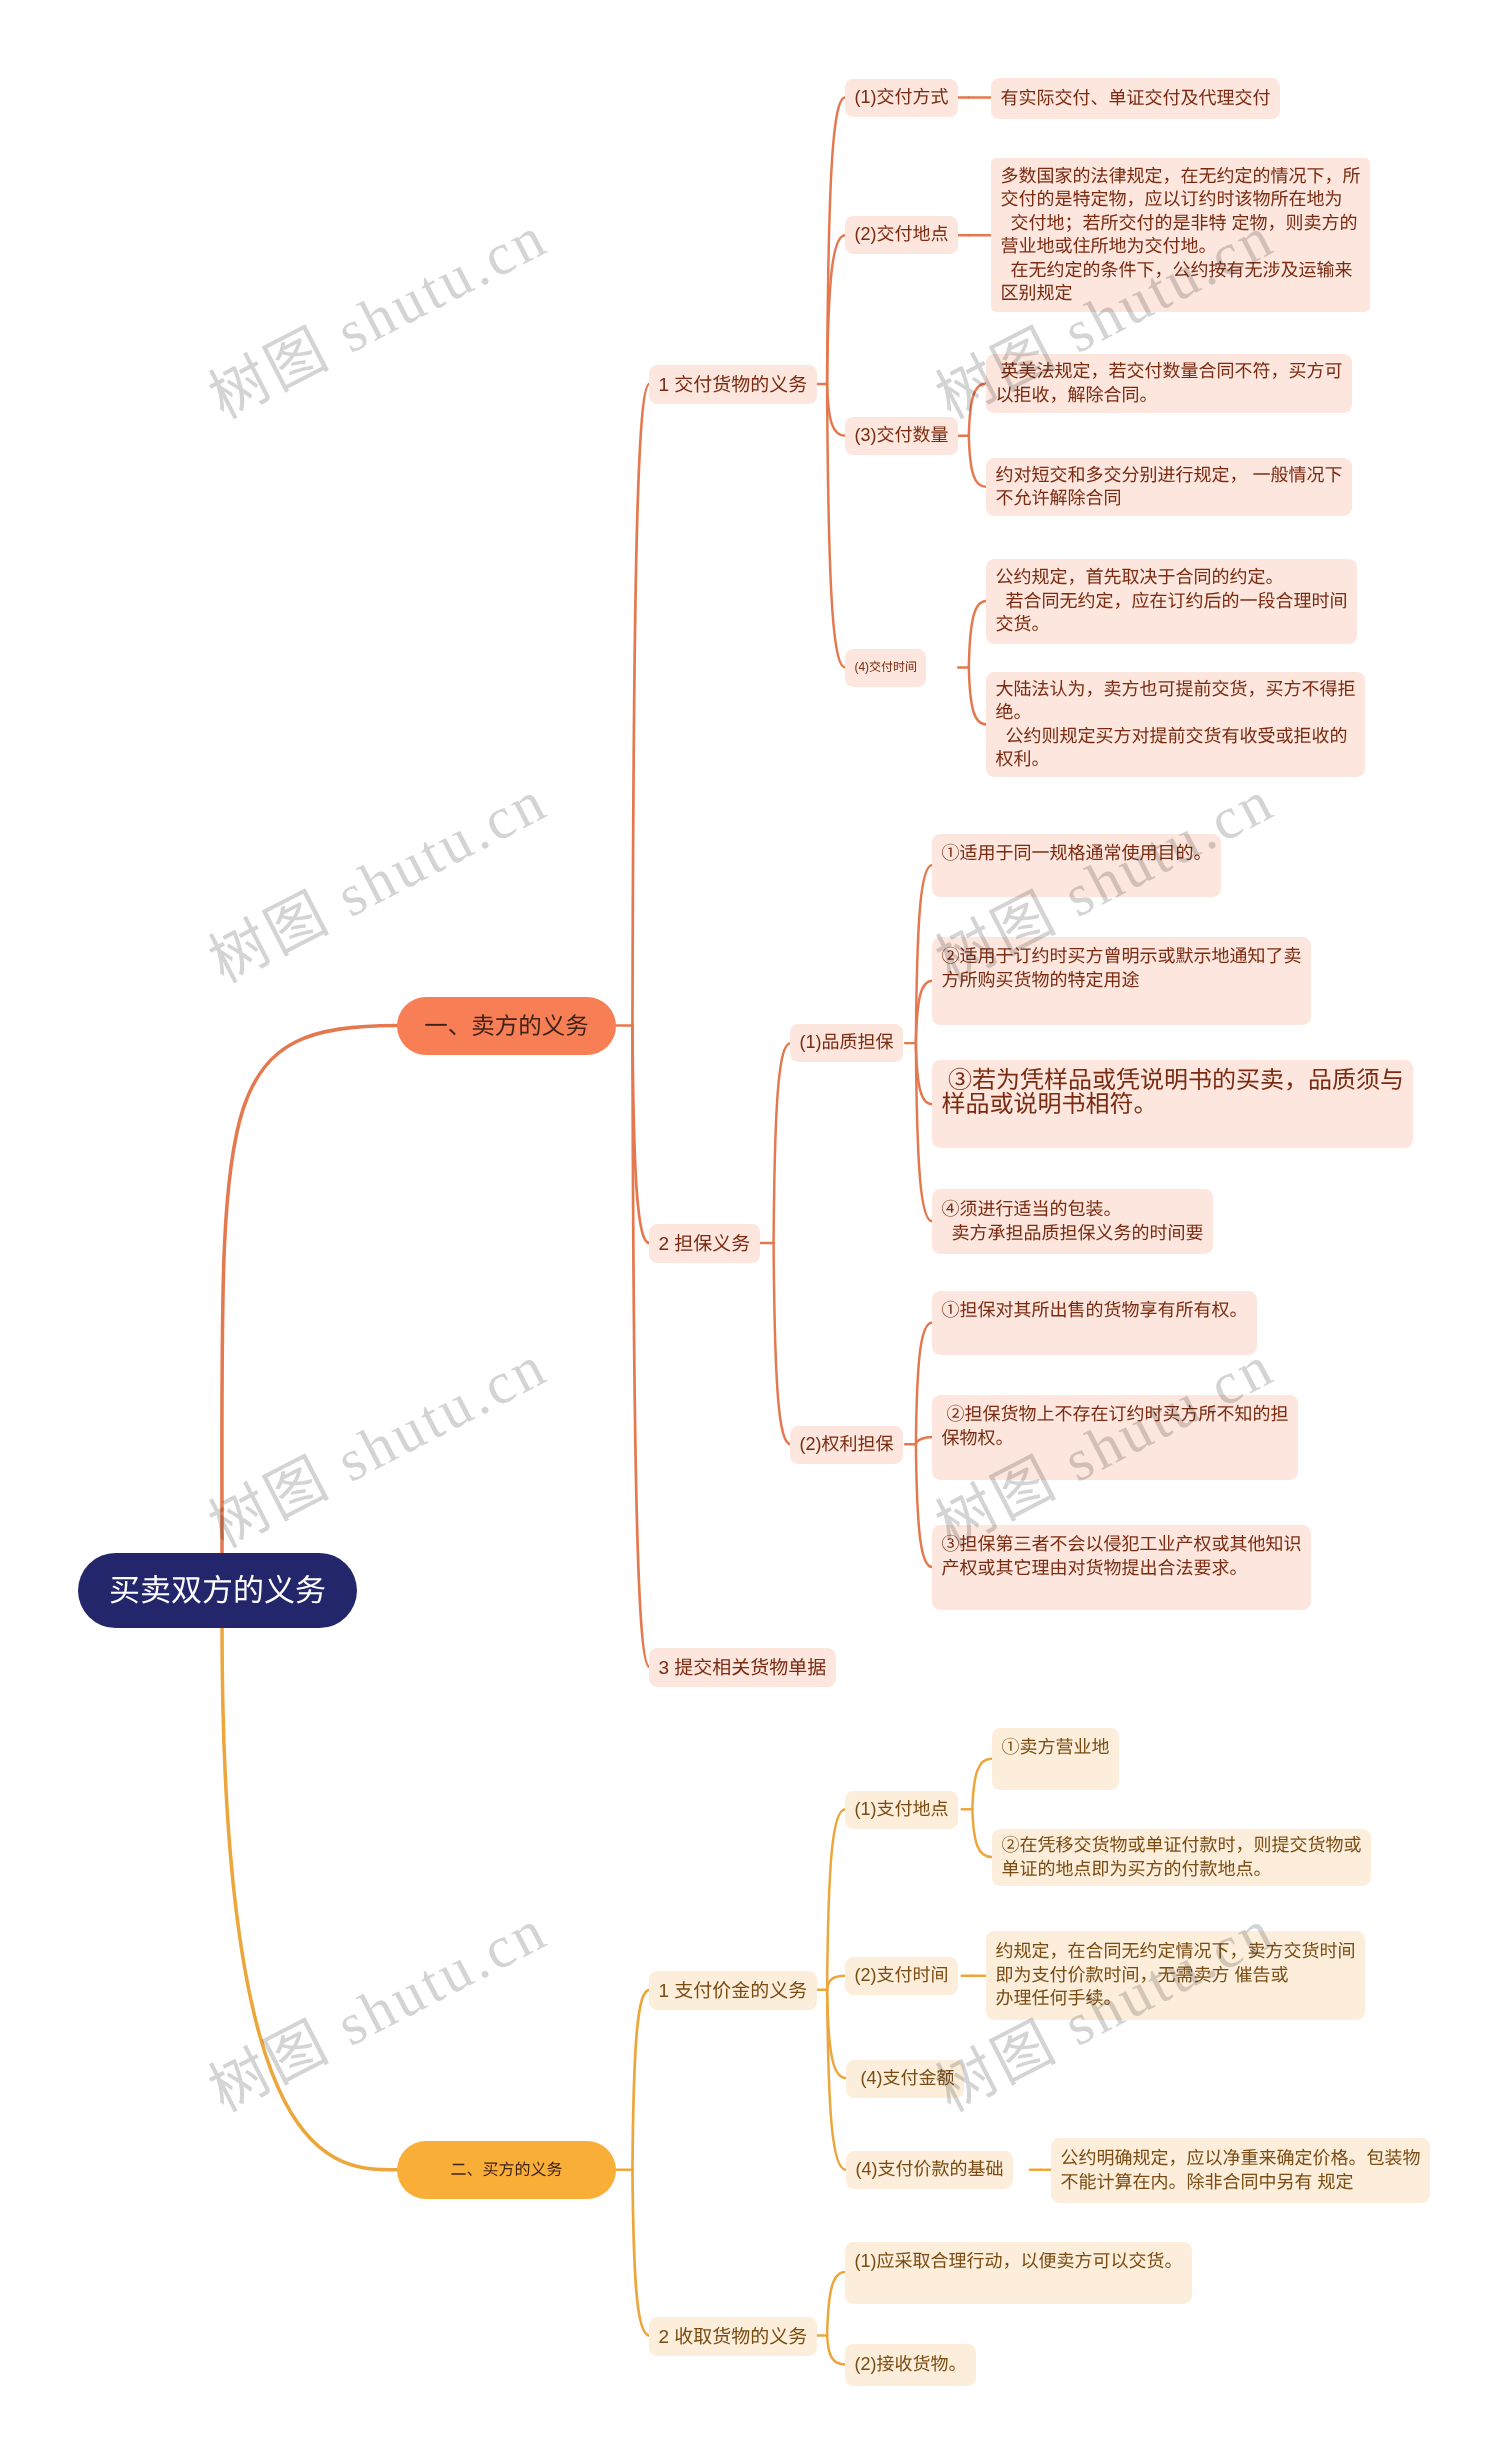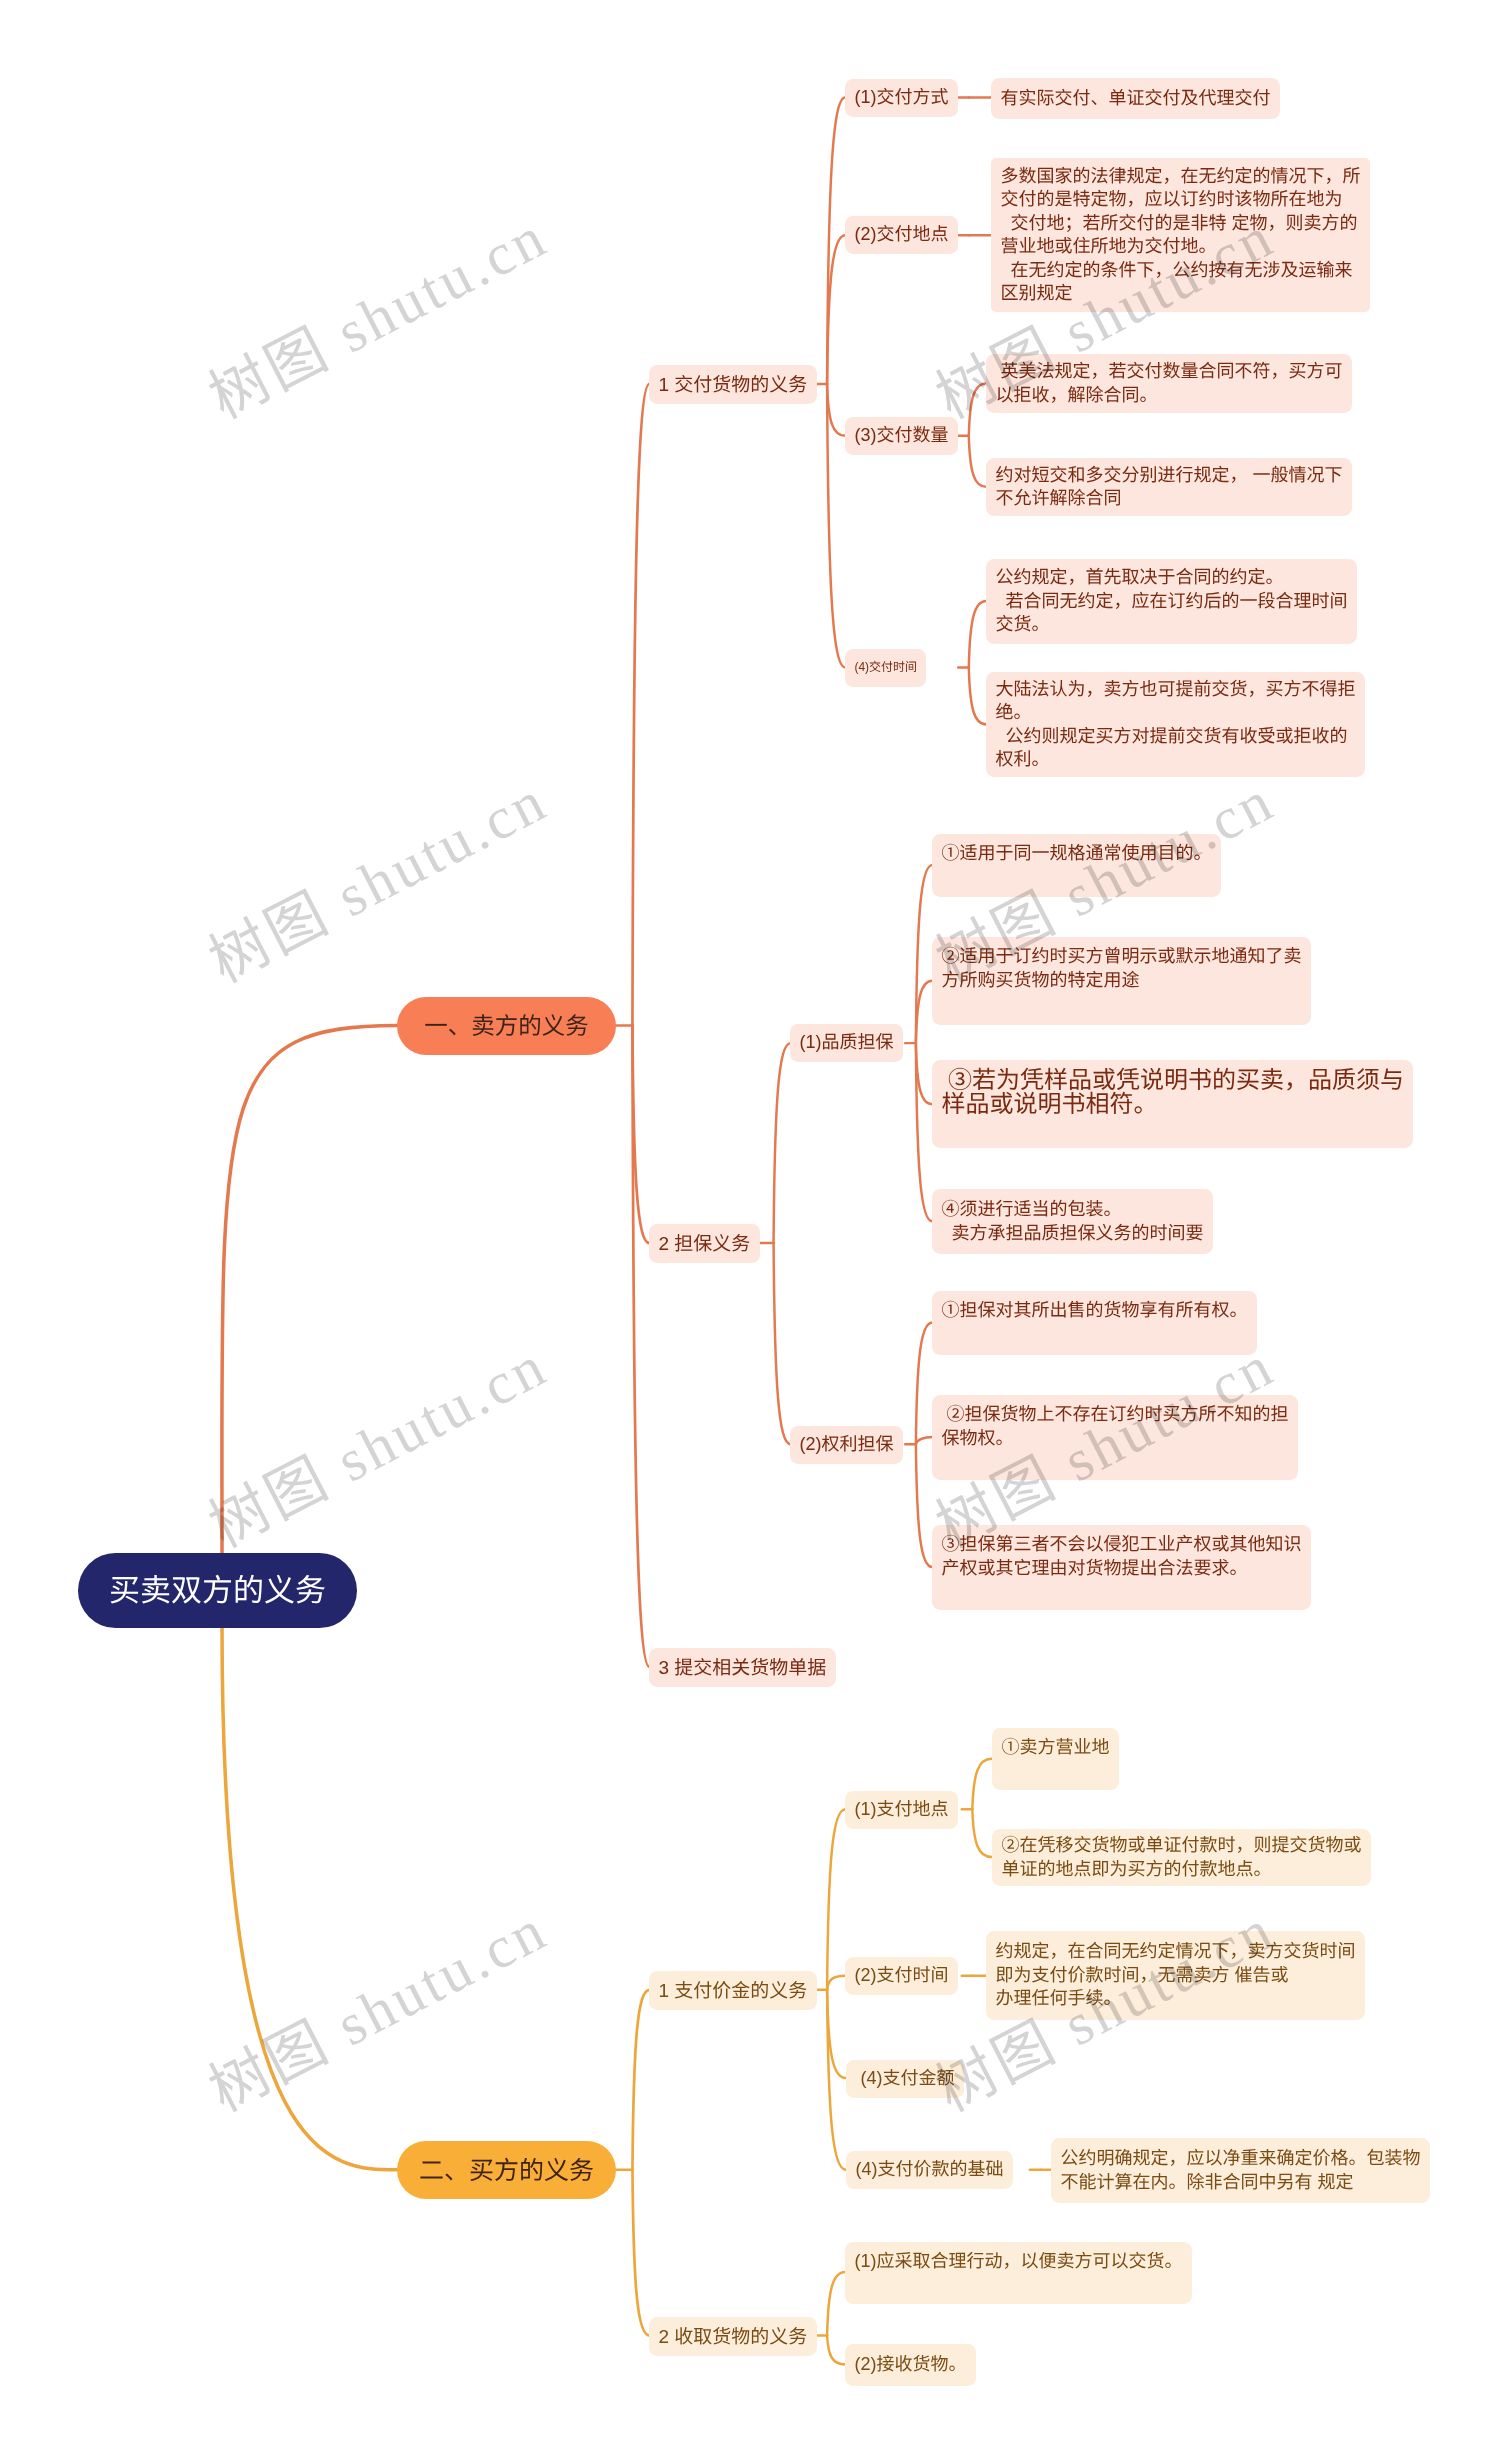--- a/index.html
+++ b/index.html
@@ -72,21 +72,21 @@
       <path d="M 1406 3972 C 1407.86 4007.28 1415.3 4021 1437 4021" stroke="#eda63c" stroke-width="4.2" fill="none" stroke-linecap="round" stroke-linejoin="round"></path>
     </svg>
   <div id="nodes">
       <div class="node" style="left: 78px; background: rgb(35, 38, 107); border-radius: 38px; padding: 0px 20px; width: 279px; height: 75px; justify-content: center; top: 1553px;">
         <span class="t" style="color: rgb(255, 255, 255); font-size: 31px; line-height: 41px; text-align: center;">买卖双方的义务</span>
       </div>
       <div class="node" style="left: 397px; background: rgb(248, 127, 85); border-radius: 29px; padding: 0px 15.3px; width: 219px; height: 58px; justify-content: center; top: 997px;">
         <span class="t" style="color: rgb(61, 35, 24); font-size: 23.5px; line-height: 32px; text-align: center;">一、卖方的义务</span>
       </div>
       <div class="node" style="left: 397px; background: rgb(249, 174, 56); border-radius: 29px; padding: 0px 15.3px; width: 219px; height: 58px; justify-content: center; top: 2141px;">
-        <span class="t" style="color: rgb(61, 35, 24); font-size: 25px; line-height: 32px; text-align: left;">二、买方的义务</span>
+        <span class="t" style="color: rgb(61, 35, 24); font-size: 16px; line-height: 32px; text-align: left;">二、买方的义务</span>
       </div>
       <div class="node" style="left: 649px; background: rgb(252, 230, 221); border-radius: 8.2px; padding: 7px 9.4px; top: 365px;">
         <span class="t" style="color: rgb(122, 42, 16); font-size: 19px; line-height: 25px;">1 交付货物的义务</span>
       </div>
       <div class="node" style="left: 649px; background: rgb(252, 230, 221); border-radius: 8.2px; padding: 7px 9.4px; top: 1224px;">
         <span class="t" style="color: rgb(122, 42, 16); font-size: 19px; line-height: 25px;">2 担保义务</span>
       </div>
       <div class="node" style="left: 649px; background: rgb(252, 230, 221); border-radius: 8.2px; padding: 7px 9.4px; top: 1648px;">
         <span class="t" style="color: rgb(122, 42, 16); font-size: 19px; line-height: 25px;">3 提交相关货物单据</span>
       </div>

